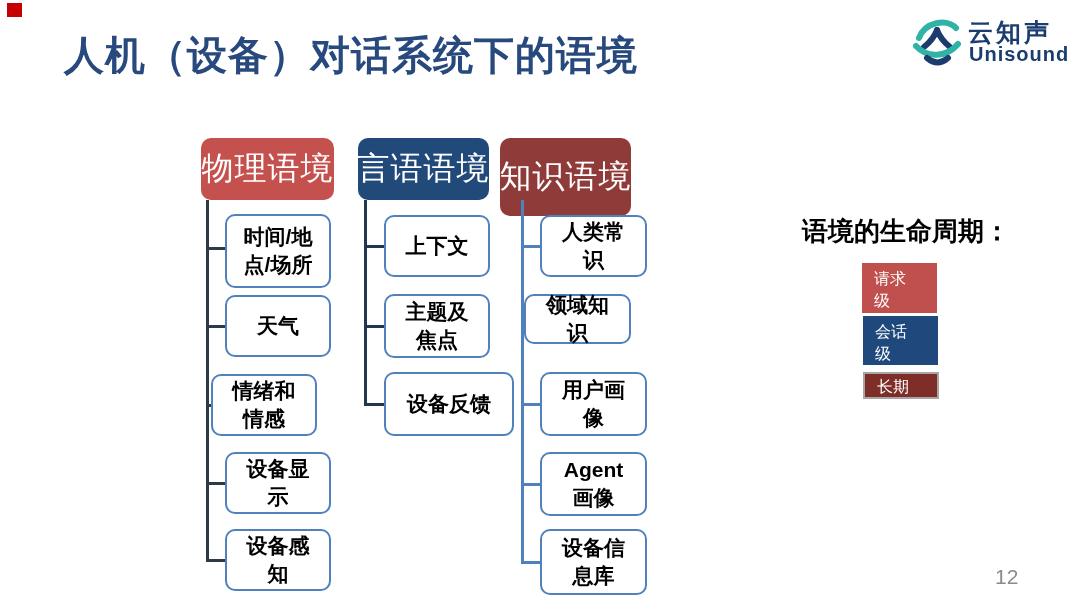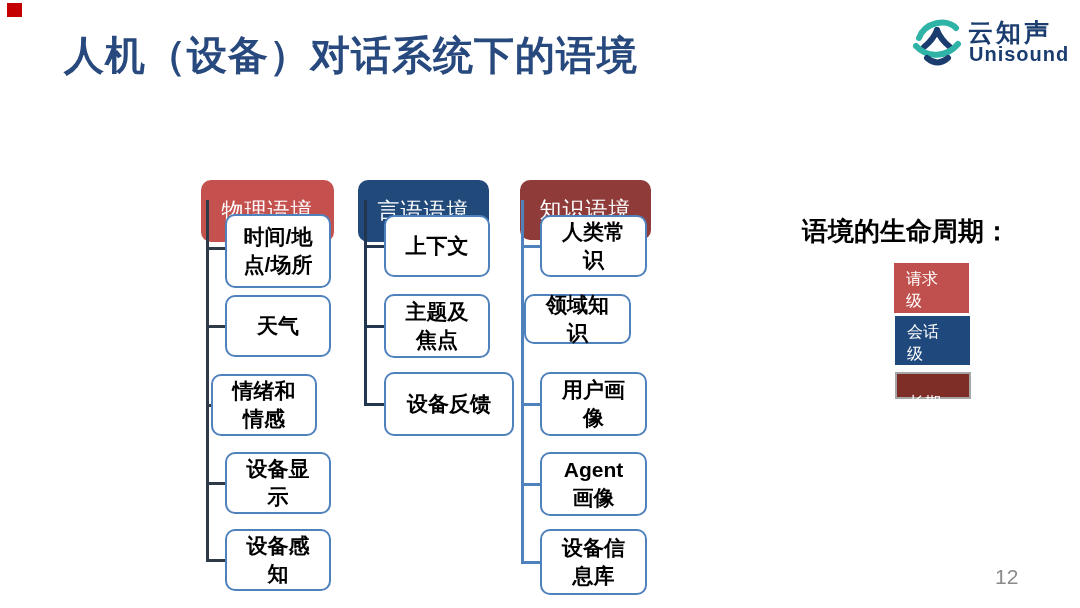--- a/index.html
+++ b/index.html
@@ -13,44 +13,44 @@
     color:#27497e;letter-spacing:1px;white-space:nowrap;
   }
   
   .logo{position:absolute;left:905px;top:10px;width:165px;height:60px;}
   .logo-icon{position:absolute;left:5px;top:3px;width:54px;height:54px;}
   .logo-name{position:absolute;left:63px;top:6px;font-size:25px;font-weight:bold;color:#1b3c6e;letter-spacing:3px;}
   .logo-sub{position:absolute;left:64px;top:33px;font-size:20px;font-weight:bold;color:#1b3c6e;letter-spacing:1px;}
   
   .tree-header{
     position:absolute;border-radius:10px;color:#fff;display:flex;align-items:center;
-    justify-content:center;font-size:22px;letter-spacing:1px;white-space:nowrap;margin-top:42px;
+    justify-content:center;font-size:32px;letter-spacing:1px;white-space:nowrap;
   }
   .hdr1{background:#c5514e;}
   .hdr2{background:#21497a;}
   .hdr3{background:#8e3b3a;}
   .child{
     position:absolute;background:#fff;border:2.5px solid #4f81bd;border-radius:10px;
     display:flex;align-items:center;justify-content:center;text-align:center;
     font-weight:bold;font-size:21px;line-height:1.35;color:#000;
     padding:2px 16px;box-sizing:border-box;
   }
   .vline,.stub{position:absolute;}
   .line1{background:#2e3a47;}
   .line2{background:#22374f;}
   .line3{background:#4f81bd;}
   
   .legend-title{position:absolute;left:802px;top:214px;font-size:26px;font-weight:bold;color:#000;white-space:nowrap;}
   .lg-box{
     position:absolute;color:#fff;font-size:16px;line-height:1.35;
-    padding:5px 0 0 12px;white-space:pre-line;box-sizing:border-box;margin-left:32px;
+    padding:5px 0 0 12px;white-space:pre-line;box-sizing:border-box;
   }
   .lg1{left:862px;top:263px;width:75px;height:50px;background:#c0504d;}
   .lg2{left:863px;top:316px;width:75px;height:49px;background:#1f497d;}
-  .lg3{left:863px;top:372px;width:76px;height:27px;background:#7e2d27;border:2px solid #a6a6a6;padding-top:18px;}
+  .lg3{left:863px;top:372px;width:76px;height:27px;background:#7e2d27;border:2px solid #a6a6a6;padding-top:2px;}
   .page-number{position:absolute;left:995px;top:565px;font-size:21px;color:#8a8a8a;}
 </style>
 </head>
 <body>
 
 <div class="slide">
 
   <div class="corner-square"></div>
 
   <div class="slide-title">人机（设备）对话系统下的语境</div>
@@ -82,21 +82,21 @@
 
   <div class="tree-header hdr2" style="left:358px;top:138px;width:131px;height:62px">言语语境</div>
   <div class="vline line2" style="left:364px;top:200px;width:3px;height:206px"></div>
   <div class="stub line2" style="left:364px;top:245px;width:20px;height:3px"></div>
   <div class="stub line2" style="left:364px;top:325px;width:20px;height:3px"></div>
   <div class="stub line2" style="left:364px;top:403px;width:20px;height:3px"></div>
   <div class="child" style="left:384px;top:215px;width:106px;height:62px">上下文</div>
   <div class="child" style="left:384px;top:294px;width:106px;height:64px">主题及焦点</div>
   <div class="child" style="left:384px;top:372px;width:130px;height:64px">设备反馈</div>
 
-  <div class="tree-header hdr3" style="left:520px;top:138px;width:131px;height:60px">知识语境</div>
+  <div class="tree-header hdr3" style="left:500px;top:138px;width:131px;height:78px">知识语境</div>
   <div class="vline line3" style="left:521px;top:200px;width:3px;height:363px"></div>
   <div class="stub line3" style="left:521px;top:245px;width:19px;height:3px"></div>
   <div class="stub line3" style="left:521px;top:324px;width:19px;height:3px"></div>
   <div class="stub line3" style="left:521px;top:403px;width:19px;height:3px"></div>
   <div class="stub line3" style="left:521px;top:483px;width:19px;height:3px"></div>
   <div class="stub line3" style="left:521px;top:561px;width:19px;height:3px"></div>
   <div class="child" style="left:540px;top:215px;width:107px;height:62px">人类常识</div>
   <div class="child" style="left:524px;top:294px;width:107px;height:50px">领域知识</div>
   <div class="child" style="left:540px;top:372px;width:107px;height:64px">用户画像</div>
   <div class="child" style="left:540px;top:452px;width:107px;height:64px">Agent画像</div>

